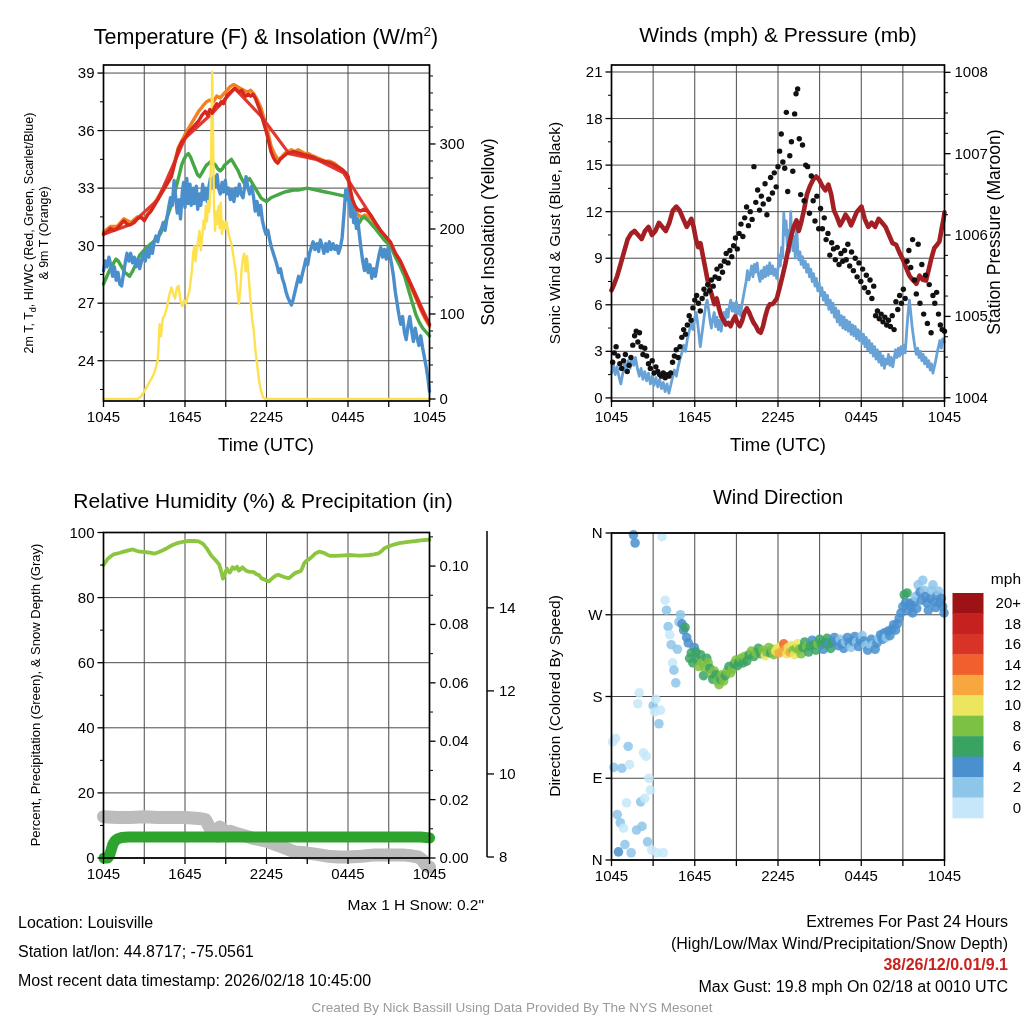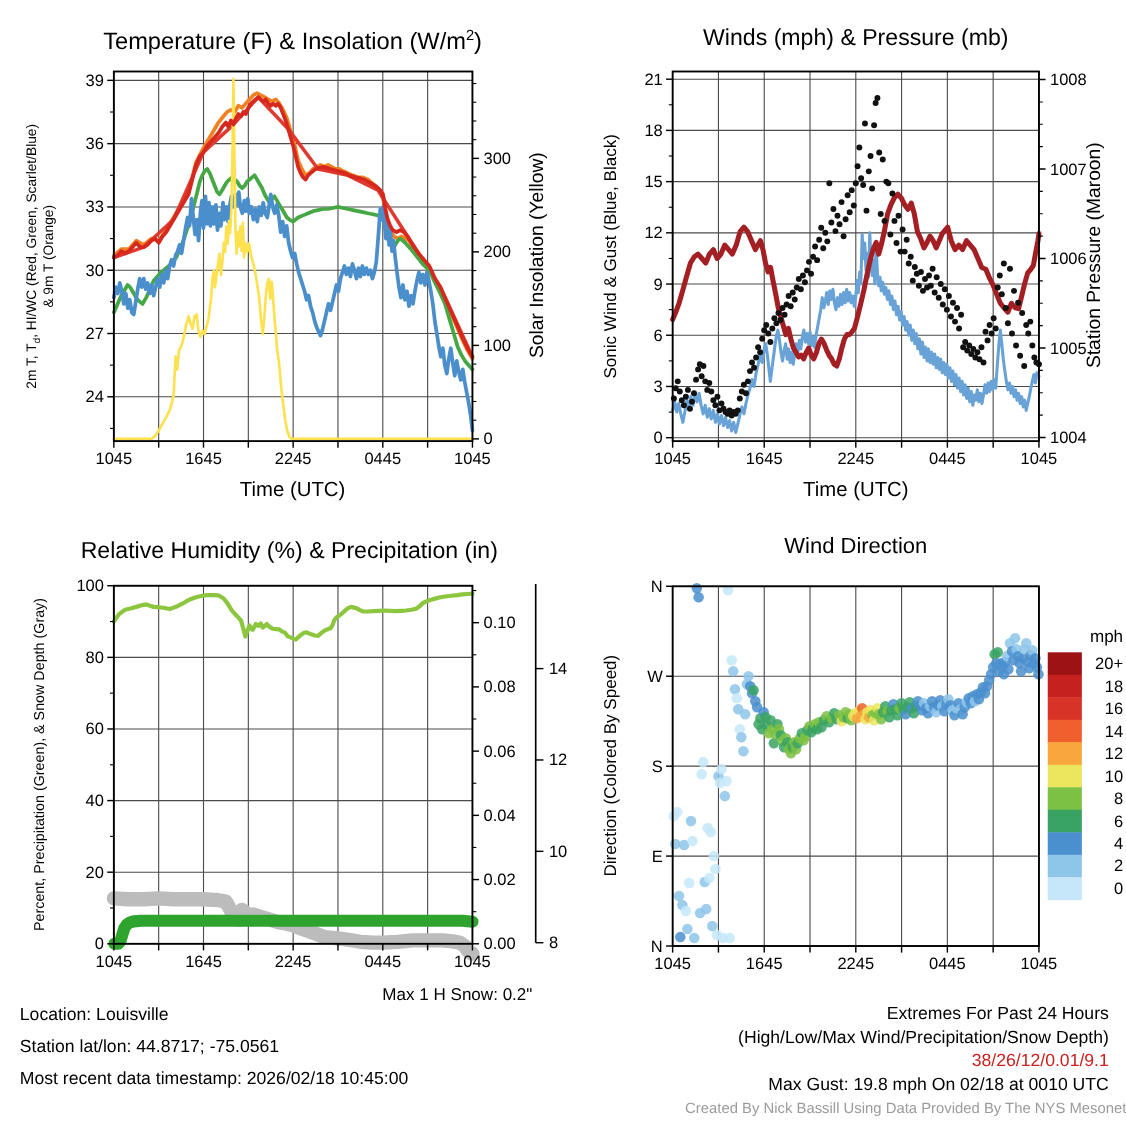--- a/index.html
+++ b/index.html
@@ -4,23 +4,23 @@
 <style>
   html,body{margin:0;padding:0;background:#fff;}
   #fig{position:relative;width:1024px;height:1024px;background:#fff;
        font-family:"Liberation Sans", sans-serif;color:#000;overflow:hidden;}
   #plot{position:absolute;left:0;top:0;}
   .t{position:absolute;white-space:nowrap;}
   .title{text-align:center;}
   .sup{font-size:0.62em;vertical-align:super;}
   .footer-line{font-size:16px;line-height:21px;margin-top:8px;}
   #footer-left{left:18px;top:904px;}
-  #credit{left:0;top:1000px;width:1024px;text-align:right;font-size:13.5px;color:#9b9b9b;}
+  #credit{left:0;top:1000px;width:1024px;text-align:center;font-size:13.5px;color:#9b9b9b;}
   #extremes{right:16px;top:911px;text-align:right;font-size:16px;line-height:21.5px;margin-left:20px;}
-  #extremes .vals{font-weight:normal;}
+  #extremes .vals{font-weight:bold;}
   #snow-note{left:200px;top:896px;width:284px;text-align:right;font-size:15.5px;}
   #title-tl{left:36px;top:24px;width:460px;font-size:21.5px;}
   #title-tr{left:548px;top:23px;width:460px;font-size:21px;}
   #title-bl{left:33px;top:489px;width:460px;font-size:21px;}
   #title-br{left:548px;top:486px;width:460px;font-size:20px;}
   #xlab-tl{left:36px;top:434px;width:460px;text-align:center;font-size:18.5px;}
   #xlab-tr{left:548px;top:434px;width:460px;text-align:center;font-size:18.5px;}
 </style>
 </head>
 <body>

